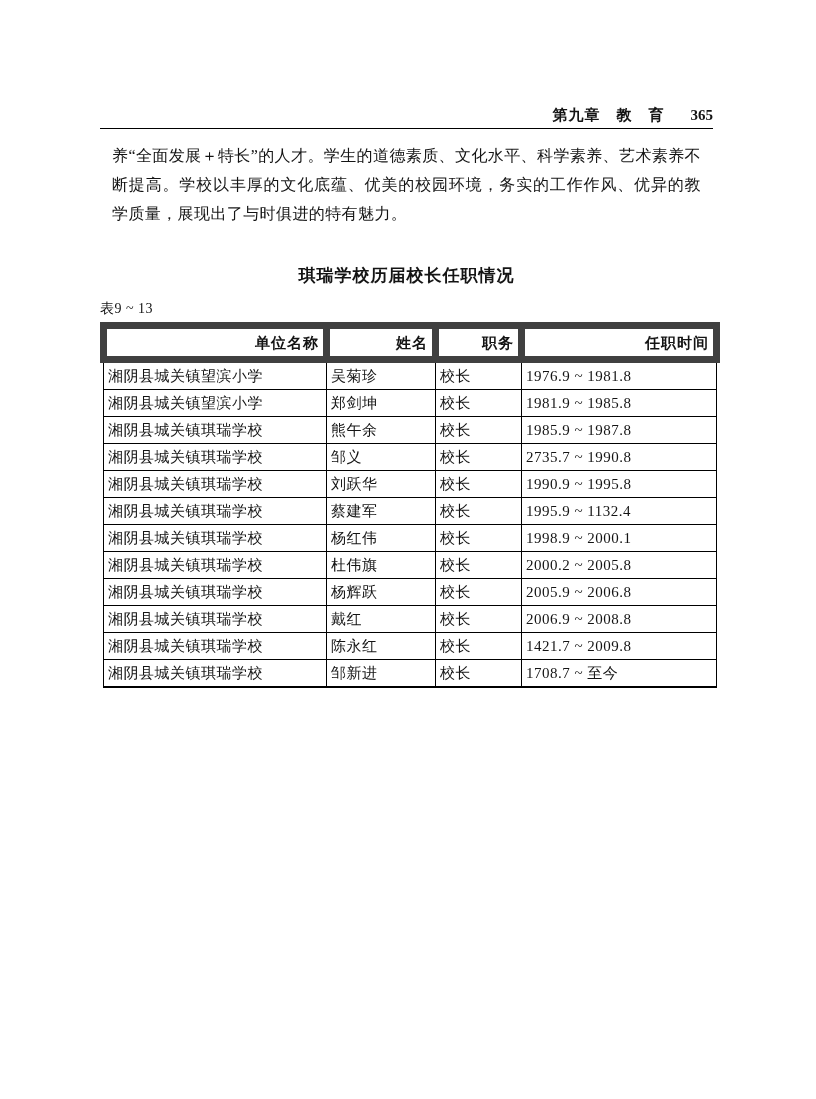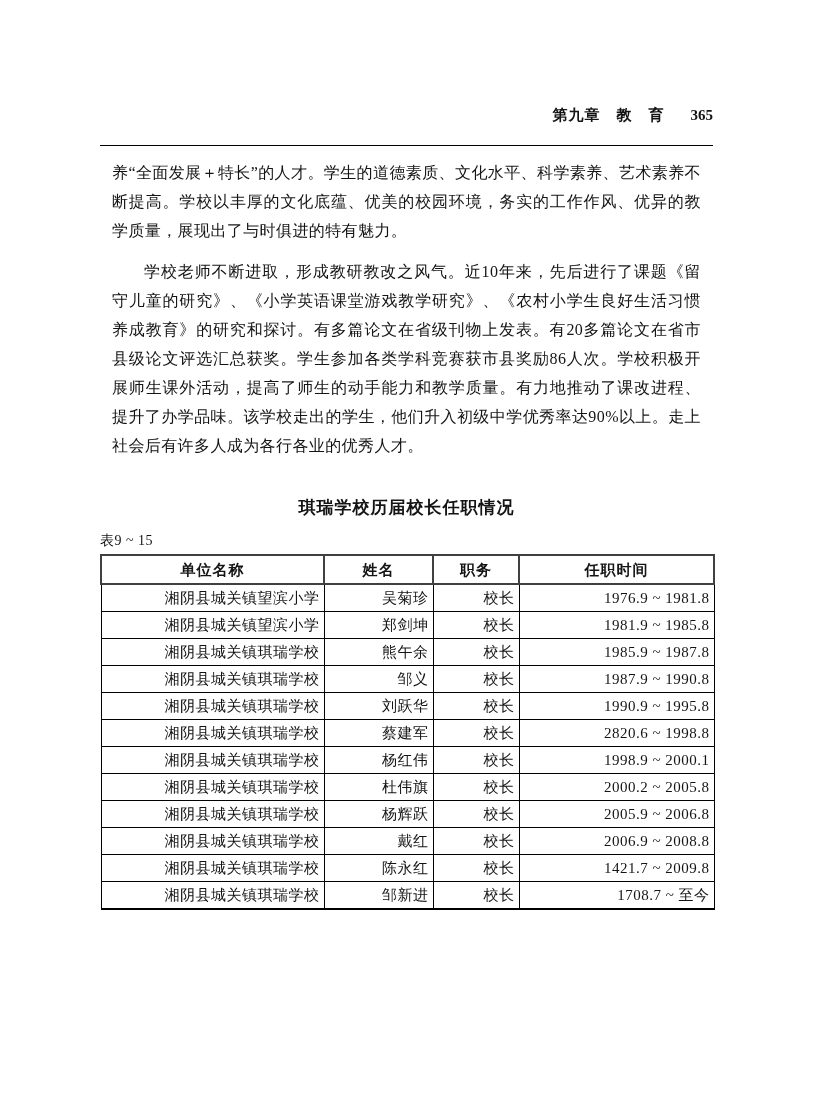--- a/index.html
+++ b/index.html
@@ -17,21 +17,21 @@
   }
   .content {
     position: absolute;
     left: 100px;
     top: 0;
     width: 613px;
   }
   
   .running-head {
     padding-top: 106px;
-    padding-bottom: 20px;
+    padding-bottom: 3px;
     border-bottom: 1.5px solid #000;
     text-align: right;
     font-size: 15px;
     font-weight: bold;
     letter-spacing: 1px;
   }
   .running-head .pagenum {
     margin-left: 26px;
     letter-spacing: 0;
     font-weight: bold;
@@ -75,54 +75,53 @@
     border-bottom: 2.5px solid #000;
   }
   table.principal-table col.c0 { width: 223px; }
   table.principal-table col.c1 { width: 109px; }
   table.principal-table col.c2 { width: 86px; }
   table.principal-table col.c3 { width: 195px; }
   table.principal-table th {
     font-family: "Liberation Sans", sans-serif;
     font-weight: bold;
     font-size: 15px;
-    border: 2px solid #404040;
-    text-align: center;
+    border: 7px solid #404040;
+    text-align: right;
     padding: 3px 4px;
     line-height: 21px;
     letter-spacing: 1px;
   }
   table.principal-table td {
     font-size: 15px;
     border: 1px solid #000;
-    text-align: right;
+    text-align: left;
     padding: 3px 4px;
     line-height: 20px;
     letter-spacing: 0.5px;
     white-space: nowrap;
     overflow: hidden;
   }
 </style>
 </head>
 <body>
 
 <div class="content">
 
   <div class="running-head">
     <span>第九章　教　育</span><span class="pagenum">365</span>
   </div>
 
   <div class="body-text">
     <p class="para">养“全面发展＋特长”的人才。学生的道德素质、文化水平、科学素养、艺术素养不断提高。学校以丰厚的文化底蕴、优美的校园环境，务实的工作作风、优异的教学质量，展现出了与时俱进的特有魅力。</p>
-    <p class="para indent">学校老师不断进取，形成教研教改之风气。近10年来，先后进行了课题《留守儿童的研究》、《小学英语课堂游戏教学研究》、《农村小学生良好生活习惯养成教育》的研究和探讨。有多篇论文在省级刊物上发表。有20多篇论文在省市县级论文评选汇总获奖。学生参加各类学科竞赛获市县奖励86人次。学校积极开展师生课外活动，提高了师生的动手能力和教学质量。有力地推动了课改进程、提升了办学品味。该学校走出的学生，他们升入初级中学优秀率达90%以上。走上社会后有许多人成为各行各业的优秀人才。</p>
   </div>
 
   <div class="table-caption">琪瑞学校历届校长任职情况</div>
 
-  <div class="table-label">表9 ~ 15</div>
+  <div class="table-label">表9 ~ 13</div>
 
   <table class="principal-table">
     <colgroup>
       <col class="c0">
         <col class="c1">
         <col class="c2">
         <col class="c3">
     </colgroup>
     <thead>
       <tr>
@@ -148,33 +147,33 @@
         <tr>
           <td>湘阴县城关镇琪瑞学校</td>
           <td>熊午余</td>
           <td>校长</td>
           <td>1985.9 ~ 1987.8</td>
         </tr>
         <tr>
           <td>湘阴县城关镇琪瑞学校</td>
           <td>邹义</td>
           <td>校长</td>
-          <td>1987.9 ~ 1990.8</td>
+          <td>2735.7 ~ 1990.8</td>
         </tr>
         <tr>
           <td>湘阴县城关镇琪瑞学校</td>
           <td>刘跃华</td>
           <td>校长</td>
           <td>1990.9 ~ 1995.8</td>
         </tr>
         <tr>
           <td>湘阴县城关镇琪瑞学校</td>
           <td>蔡建军</td>
           <td>校长</td>
-          <td>2820.6 ~ 1998.8</td>
+          <td>1995.9 ~ 1132.4</td>
         </tr>
         <tr>
           <td>湘阴县城关镇琪瑞学校</td>
           <td>杨红伟</td>
           <td>校长</td>
           <td>1998.9 ~ 2000.1</td>
         </tr>
         <tr>
           <td>湘阴县城关镇琪瑞学校</td>
           <td>杜伟旗</td>

